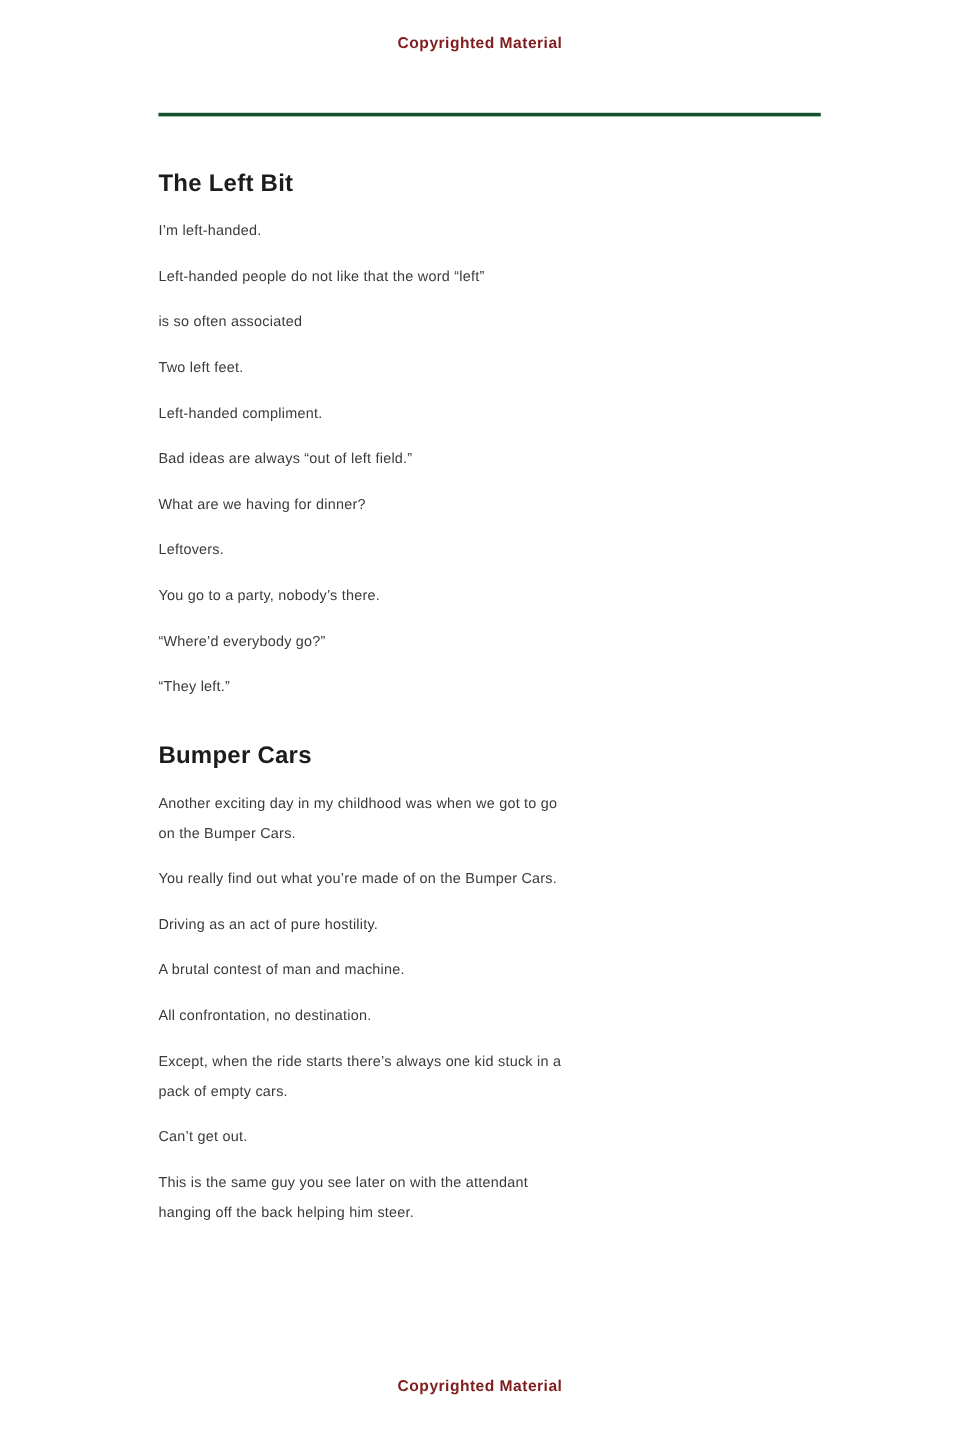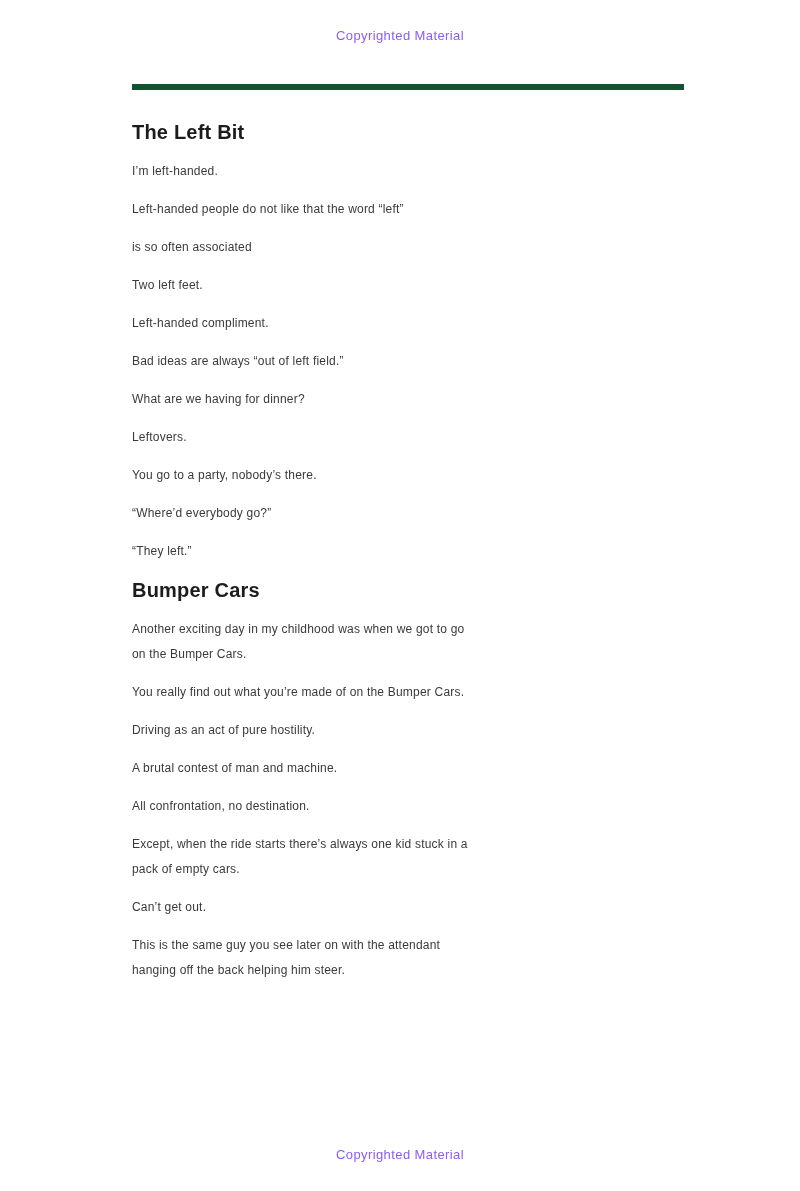--- a/index.html
+++ b/index.html
@@ -14,36 +14,36 @@
     background: #ffffff;
     font-family: "Liberation Sans", "DejaVu Sans", sans-serif;
     overflow: hidden;
   }
   .notice {
     position: absolute;
     left: 0;
     width: 100%;
     text-align: center;
     font-size: 13px;
-    font-weight: 400;
+    font-weight: 700;
     letter-spacing: 0.4px;
-    color: #8b5cf6;
+    color: #7f1d1d;
   }
   .notice--top { top: 28px; }
   .notice--bottom { top: 1147px; }
   .content {
     position: absolute;
     left: 132px;
-    top: 84px;
+    top: 94px;
     width: 552px;
-    border-top: 6px solid #14532d;
-    padding-top: 29px;
+    border-top: 3px solid #14532d;
+    padding-top: 43px;
   }
   .section { margin: 0; }
-  .section ~ .section { margin-top: 13px; }
+  .section ~ .section { margin-top: 32px; }
   .section-title {
     margin: 0 0 14px 0;
     font-size: 20px;
     line-height: 26px;
     font-weight: 700;
     letter-spacing: 0.2px;
     color: #1c1c1c;
   }
   .para {
     margin: 0 0 13px 0;

